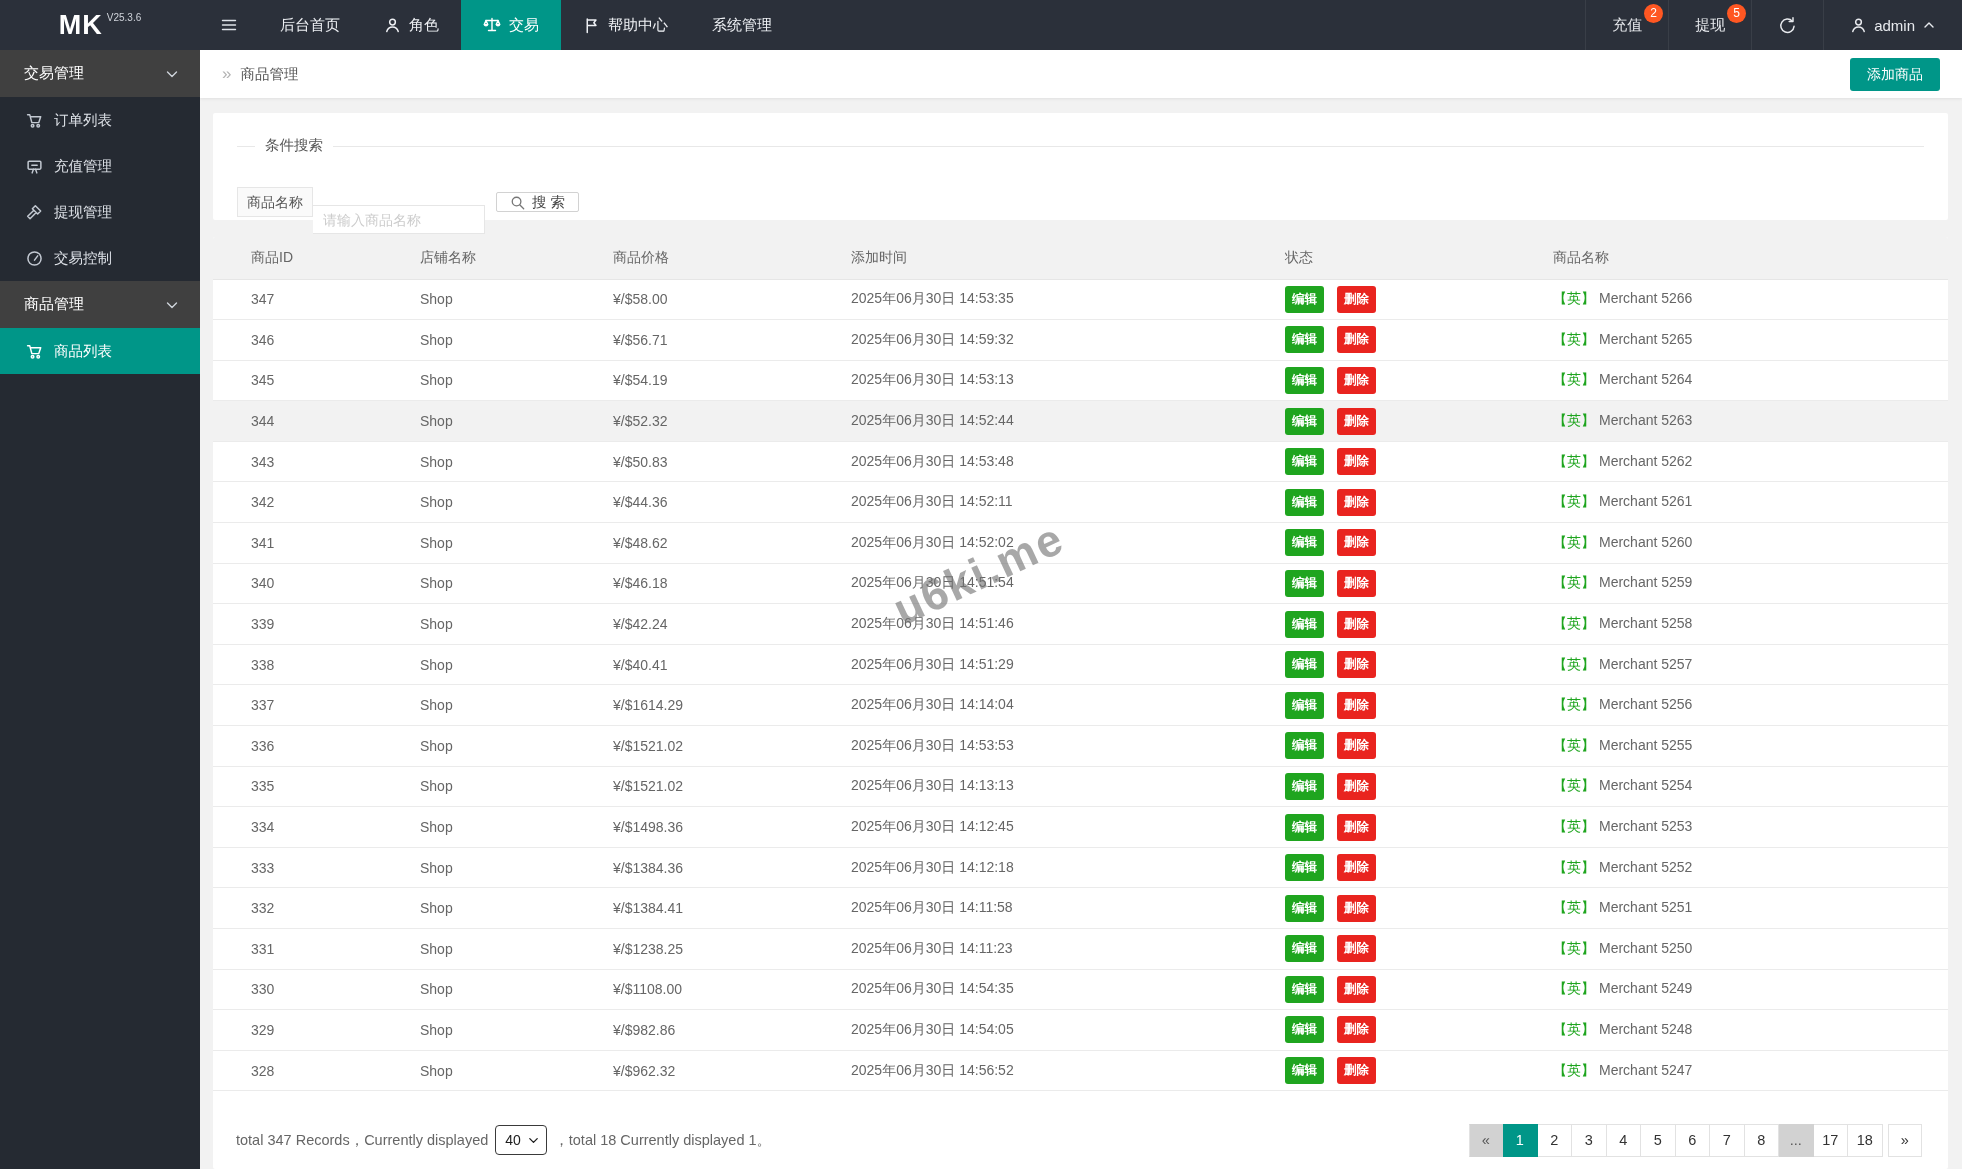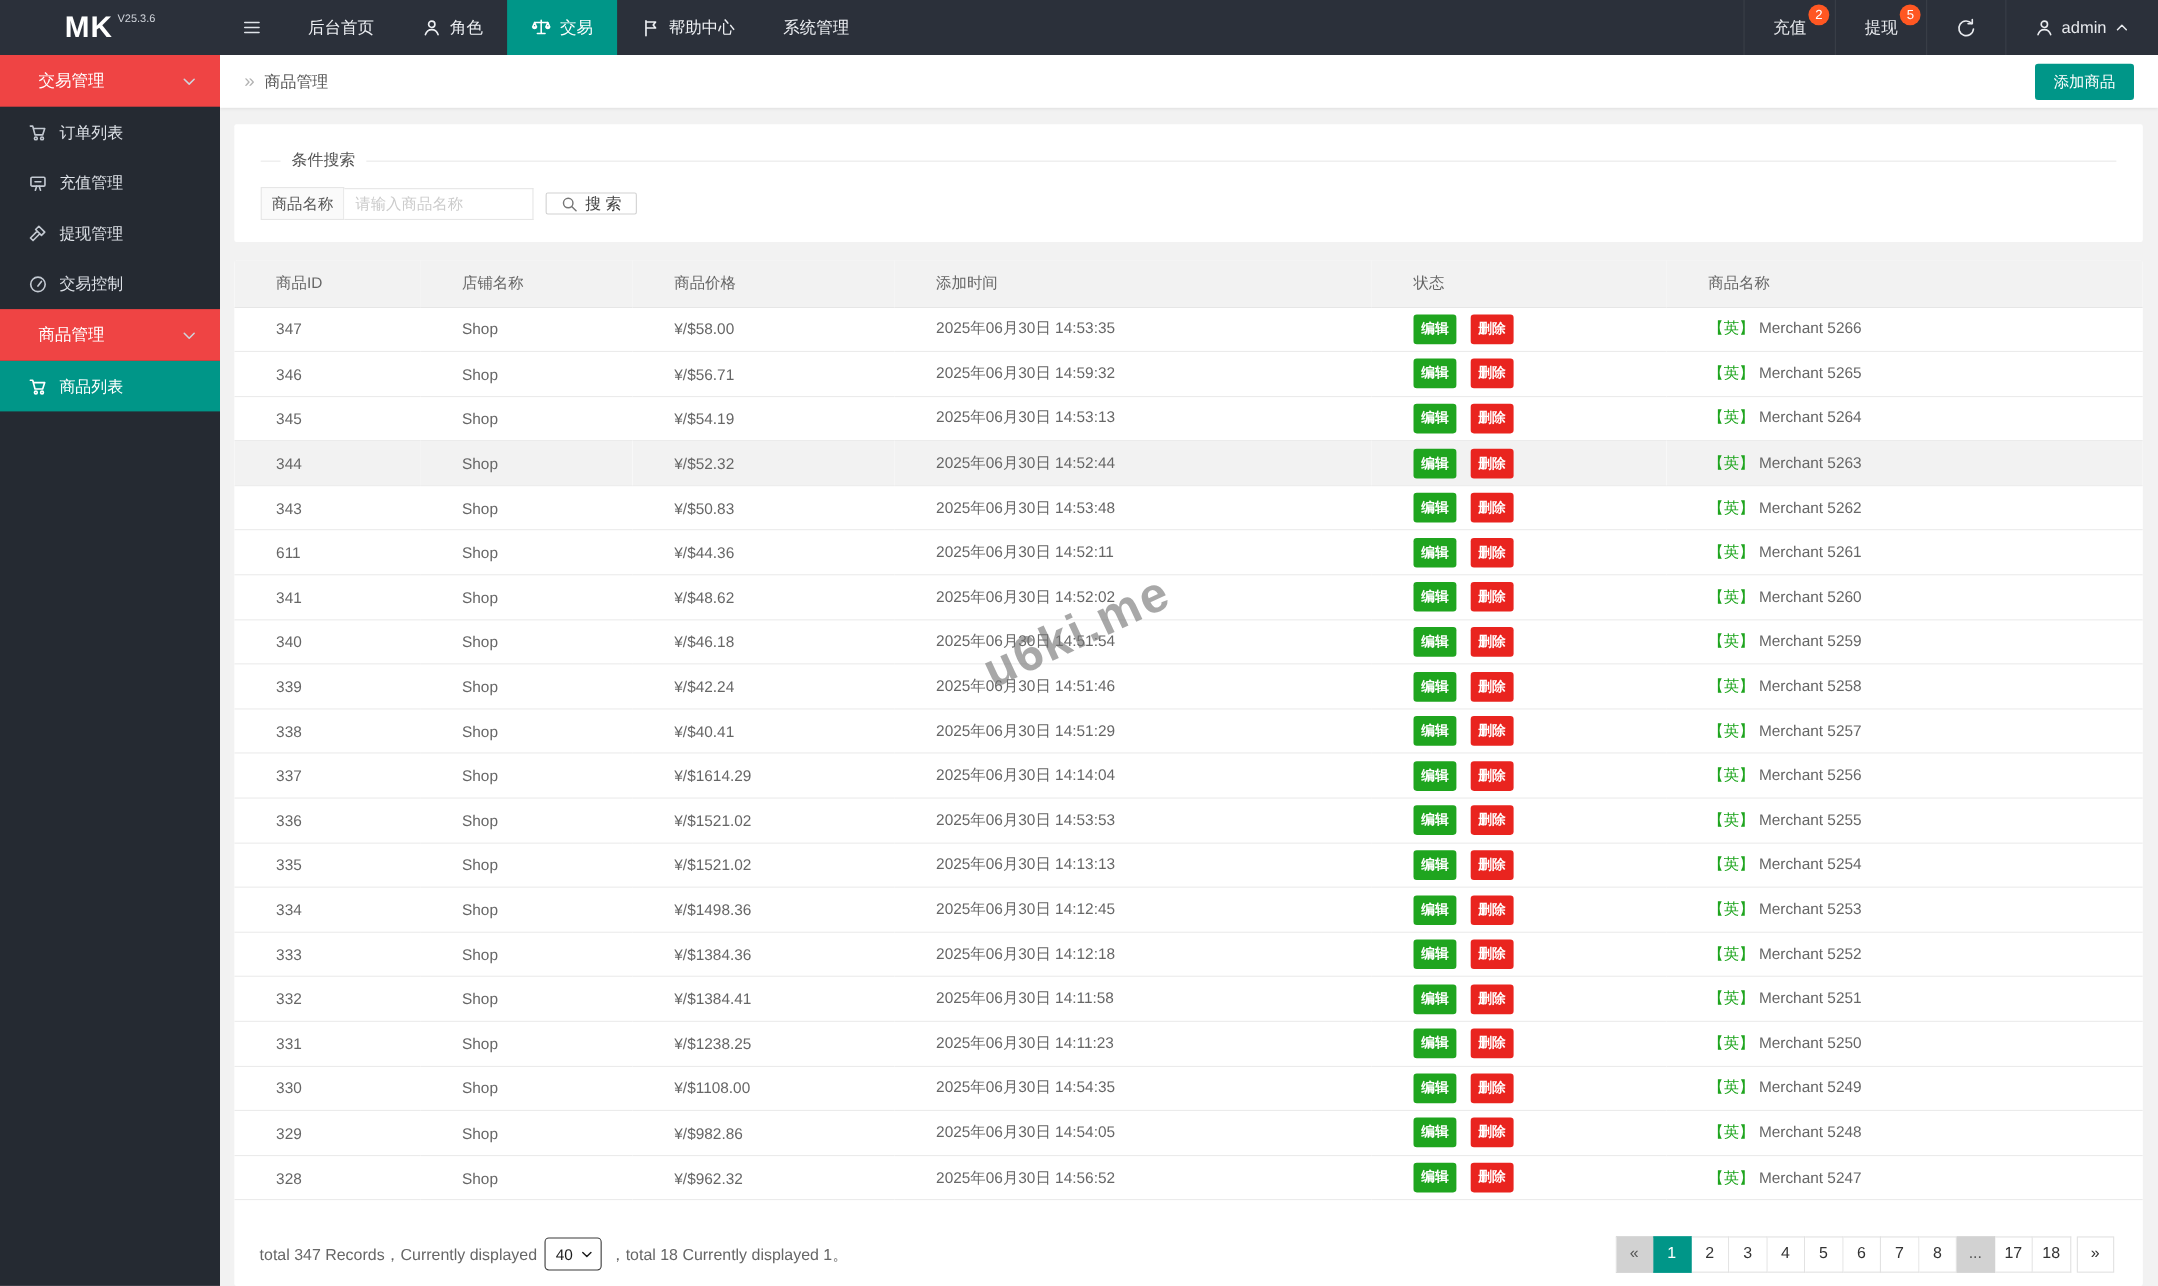--- a/index.html
+++ b/index.html
@@ -20,22 +20,22 @@
   .nav-tab { display:flex; align-items:center; gap:8px; padding:0 22px; font-size:15px; color:#eef0f4; cursor:pointer; }
   .nav-tab.active { background:#009688; color:#fff; }
   .top-right { margin-left:auto; display:flex; align-items:stretch; }
   .top-item { position:relative; display:flex; align-items:center; gap:7px; padding:18px 26px;
     font-size:15px; border-left:1px solid rgba(255,255,255,.07); cursor:pointer; }
   .badge { position:absolute; top:4px; right:5px; min-width:19px; height:19px; line-height:19px;
     background:#ff5722; color:#fff; border-radius:10px; font-size:12px; text-align:center; padding:0 4px; }
 
   
   .sidebar { position:absolute; top:50px; left:0; width:200px; height:1119px; background:#252a32; z-index:20; }
-  .group-title { height:47px; background:#ef4444; color:#fff; font-size:15px;
-    display:flex; align-items:center; padding:0 35px; position:relative; cursor:pointer; }
+  .group-title { height:47px; background:#404040; color:#fff; font-size:15px;
+    display:flex; align-items:center; padding:0 24px; position:relative; cursor:pointer; }
   .group-title .chev { position:absolute; right:20px; color:#cfd4db; }
   .side-item { height:46px; display:flex; align-items:center; gap:11px; padding-left:26px;
     color:#dde1e7; font-size:14.5px; cursor:pointer; }
   .side-item .sic { color:#c3c9d2; }
   .side-item.active { background:#009688; color:#fff; }
   .side-item.active .sic { color:#fff; }
 
   
   .main { position:absolute; top:50px; left:200px; width:1762px; height:1119px; background:#f2f2f2; overflow:hidden; }
   .crumb-bar { height:48px; background:#fff; display:flex; align-items:center; padding:0 22px;
@@ -48,21 +48,21 @@
   .content { padding:15px 14px 0 13px; height:1071px; display:flex; flex-direction:column; }
 
   .search-card { background:#fff; border-radius:2px; height:107px; padding:0 24px; flex:none; }
   .fieldbox { margin-top:33px; border-top:1px solid #e8e8e8; position:relative; }
   .fieldbox .legend { position:absolute; top:-11px; left:18px; background:#fff; padding:0 10px;
     font-size:14.5px; color:#555; }
   .form-row { display:flex; align-items:center; margin-top:23px; }
   .form-label { height:30px; line-height:28px; padding:0 9px; background:#fafafa; border:1px solid #e6e6e6;
     font-size:14px; color:#555; flex:none; }
   .form-input { width:172px; height:29px; border:1px solid #e6e6e6; border-left:none; padding:0 10px;
-    font-size:14px; color:#701a75; outline:none; }
+    font-size:14px; color:#701a75; outline:none;margin-top:35px; }
   .form-input::placeholder { color:#ccc; }
   .search-btn { margin-left:11px; height:20px; padding:0 13px; background:#fff; border:1px solid #d2d2d2;
     border-radius:2px; font-size:14.5px; color:#444; display:flex; align-items:center; gap:7px; cursor:pointer; }
   .search-btn .mag { color:#777; }
 
   .table-card { background:#fff; border-radius:2px; margin-top:17px; flex:1; display:flex; flex-direction:column; overflow:hidden; }
   table { width:100%; border-collapse:collapse; table-layout:fixed; }
   th { background:#f2f2f2; height:42px; text-align:left; padding-left:38px; font-size:14px; color:#666;
     font-weight:normal; border-bottom:1px solid #e6e6e6; }
   td { height:40.6px; padding-left:38px; font-size:14px; color:#666; border-bottom:1px solid #ebebeb;
@@ -350,21 +350,21 @@
               <td>2025年06月30日 14:53:48</td>
               <td>
                 <button class="btn-edit">编辑</button>
                 <button class="btn-del">删除</button>
               </td>
               <td>
                 <span class="tag-lang">【英】</span><span>Merchant 5262</span>
               </td>
             </tr>
             <tr>
-              <td>611</td>
+              <td>342</td>
               <td>Shop</td>
               <td>¥/$44.36</td>
               <td>2025年06月30日 14:52:11</td>
               <td>
                 <button class="btn-edit">编辑</button>
                 <button class="btn-del">删除</button>
               </td>
               <td>
                 <span class="tag-lang">【英】</span><span>Merchant 5261</span>
               </td>

